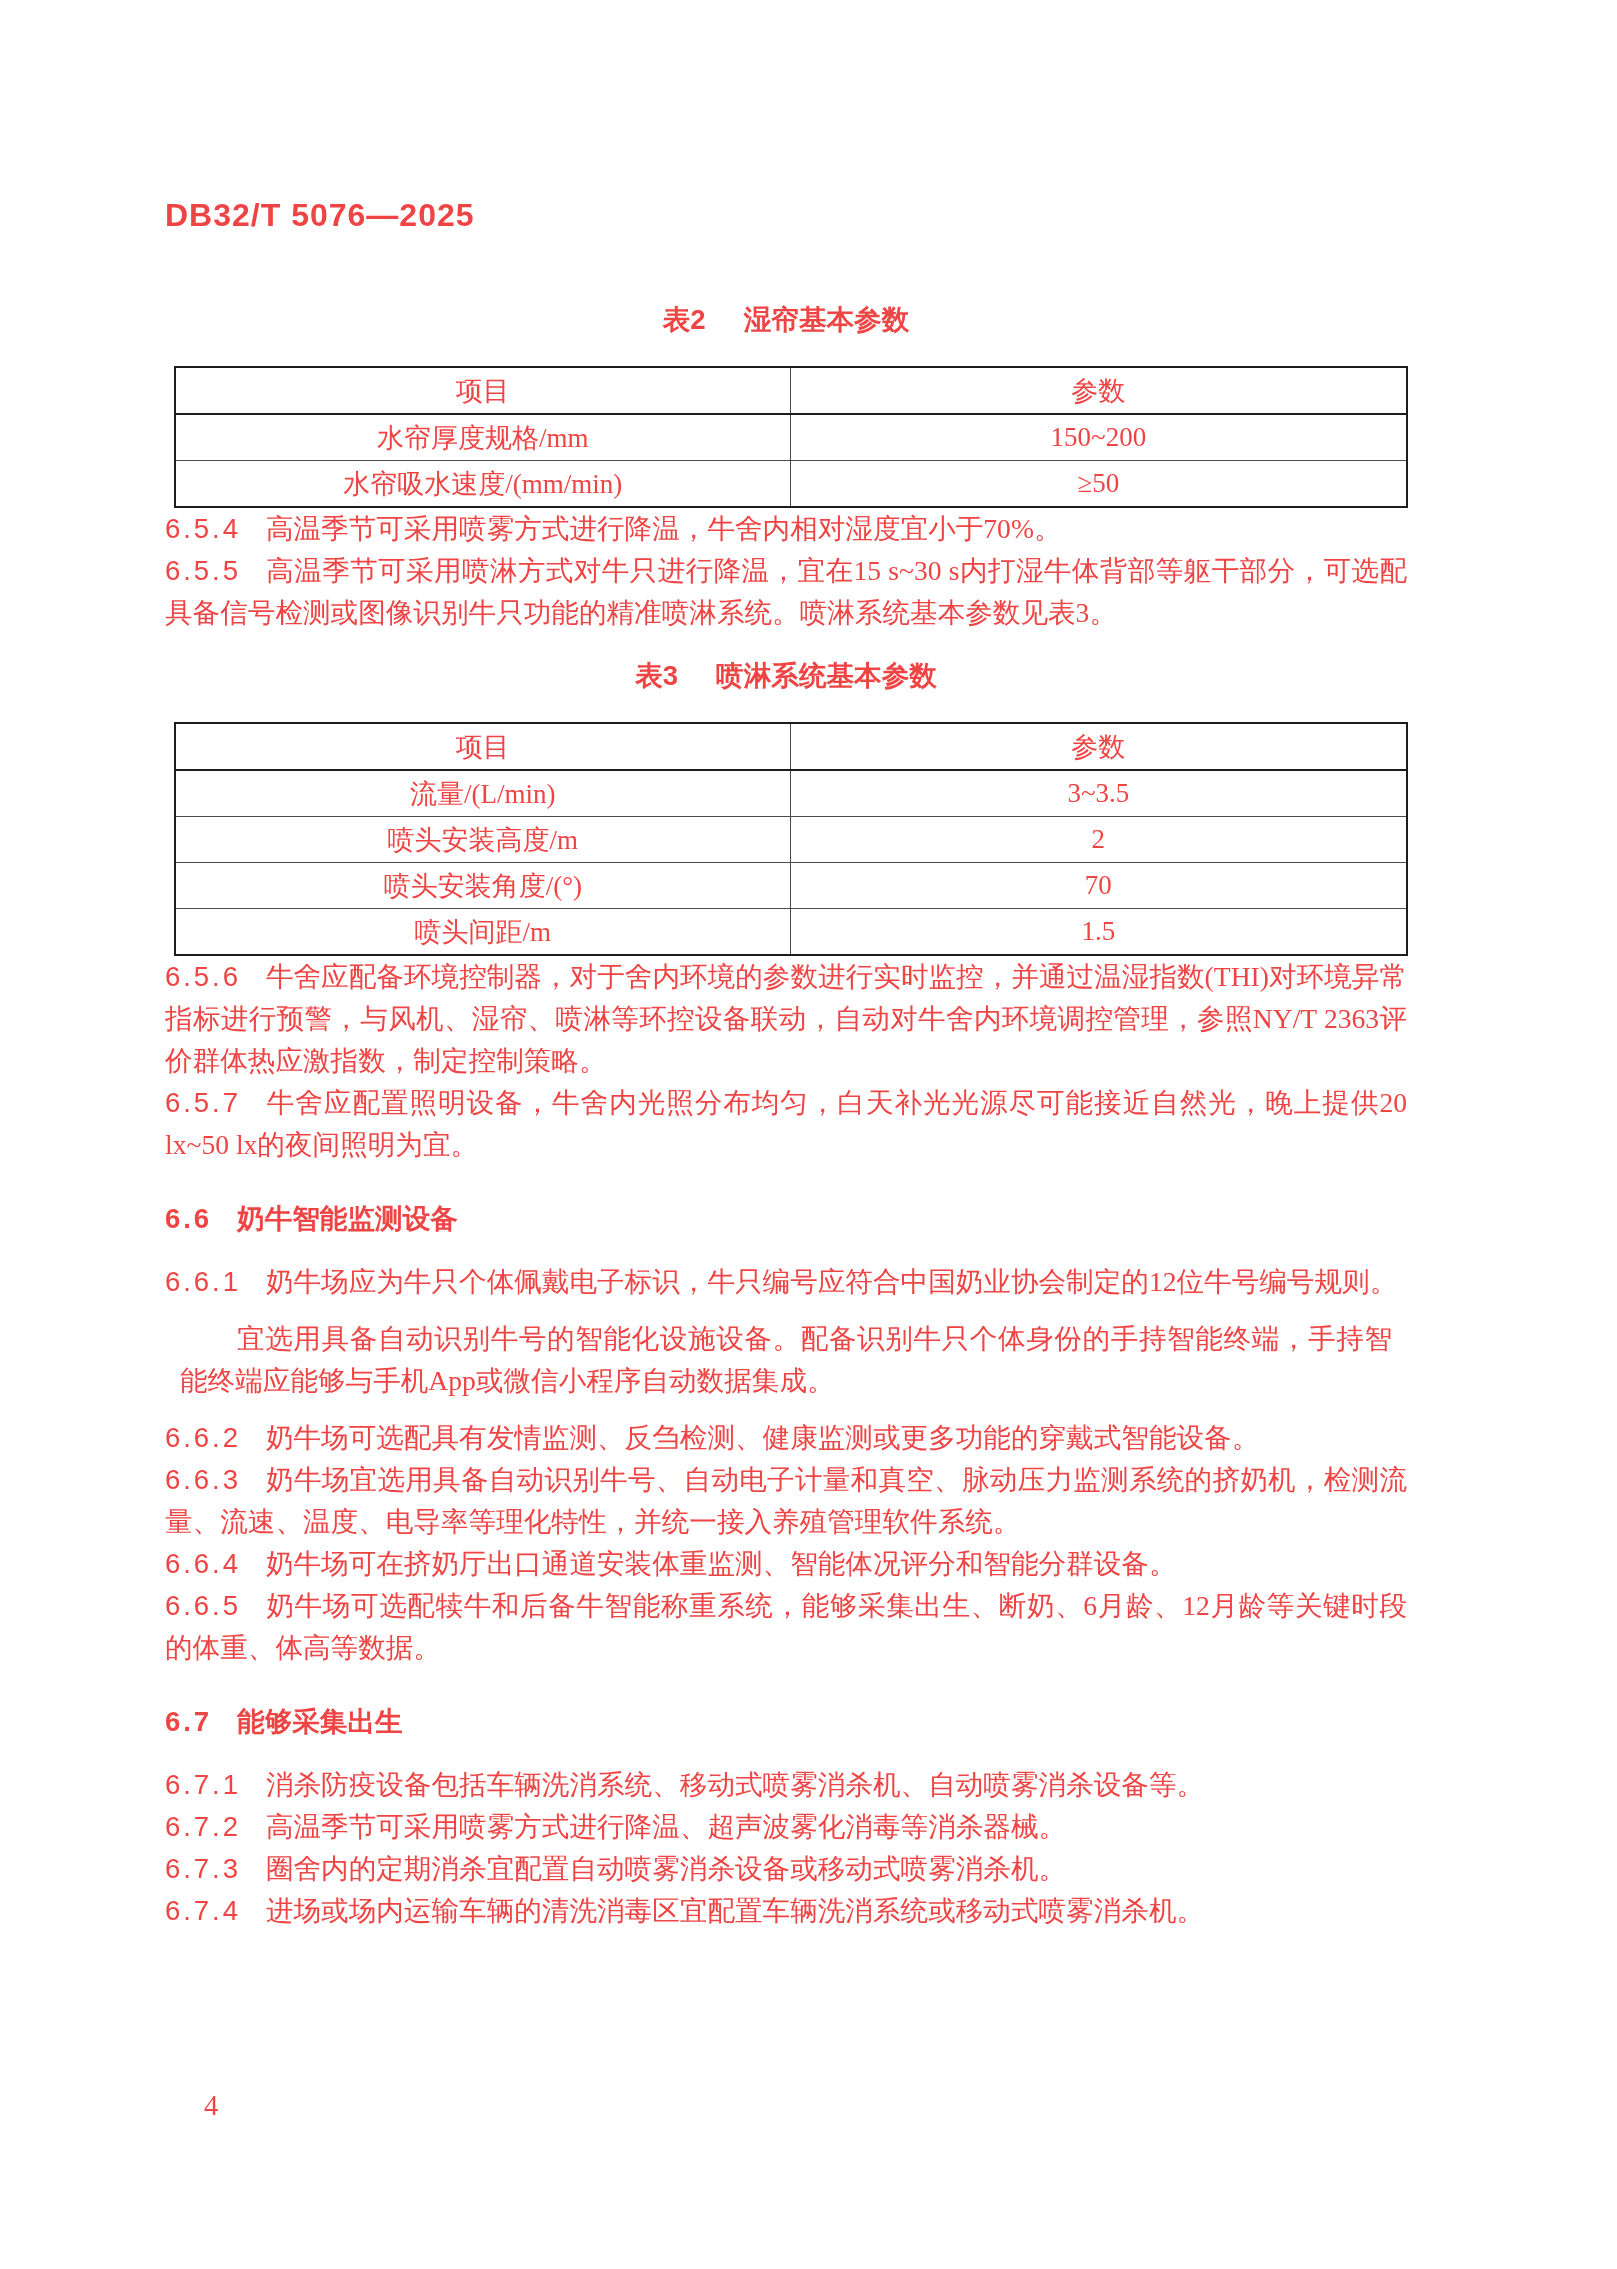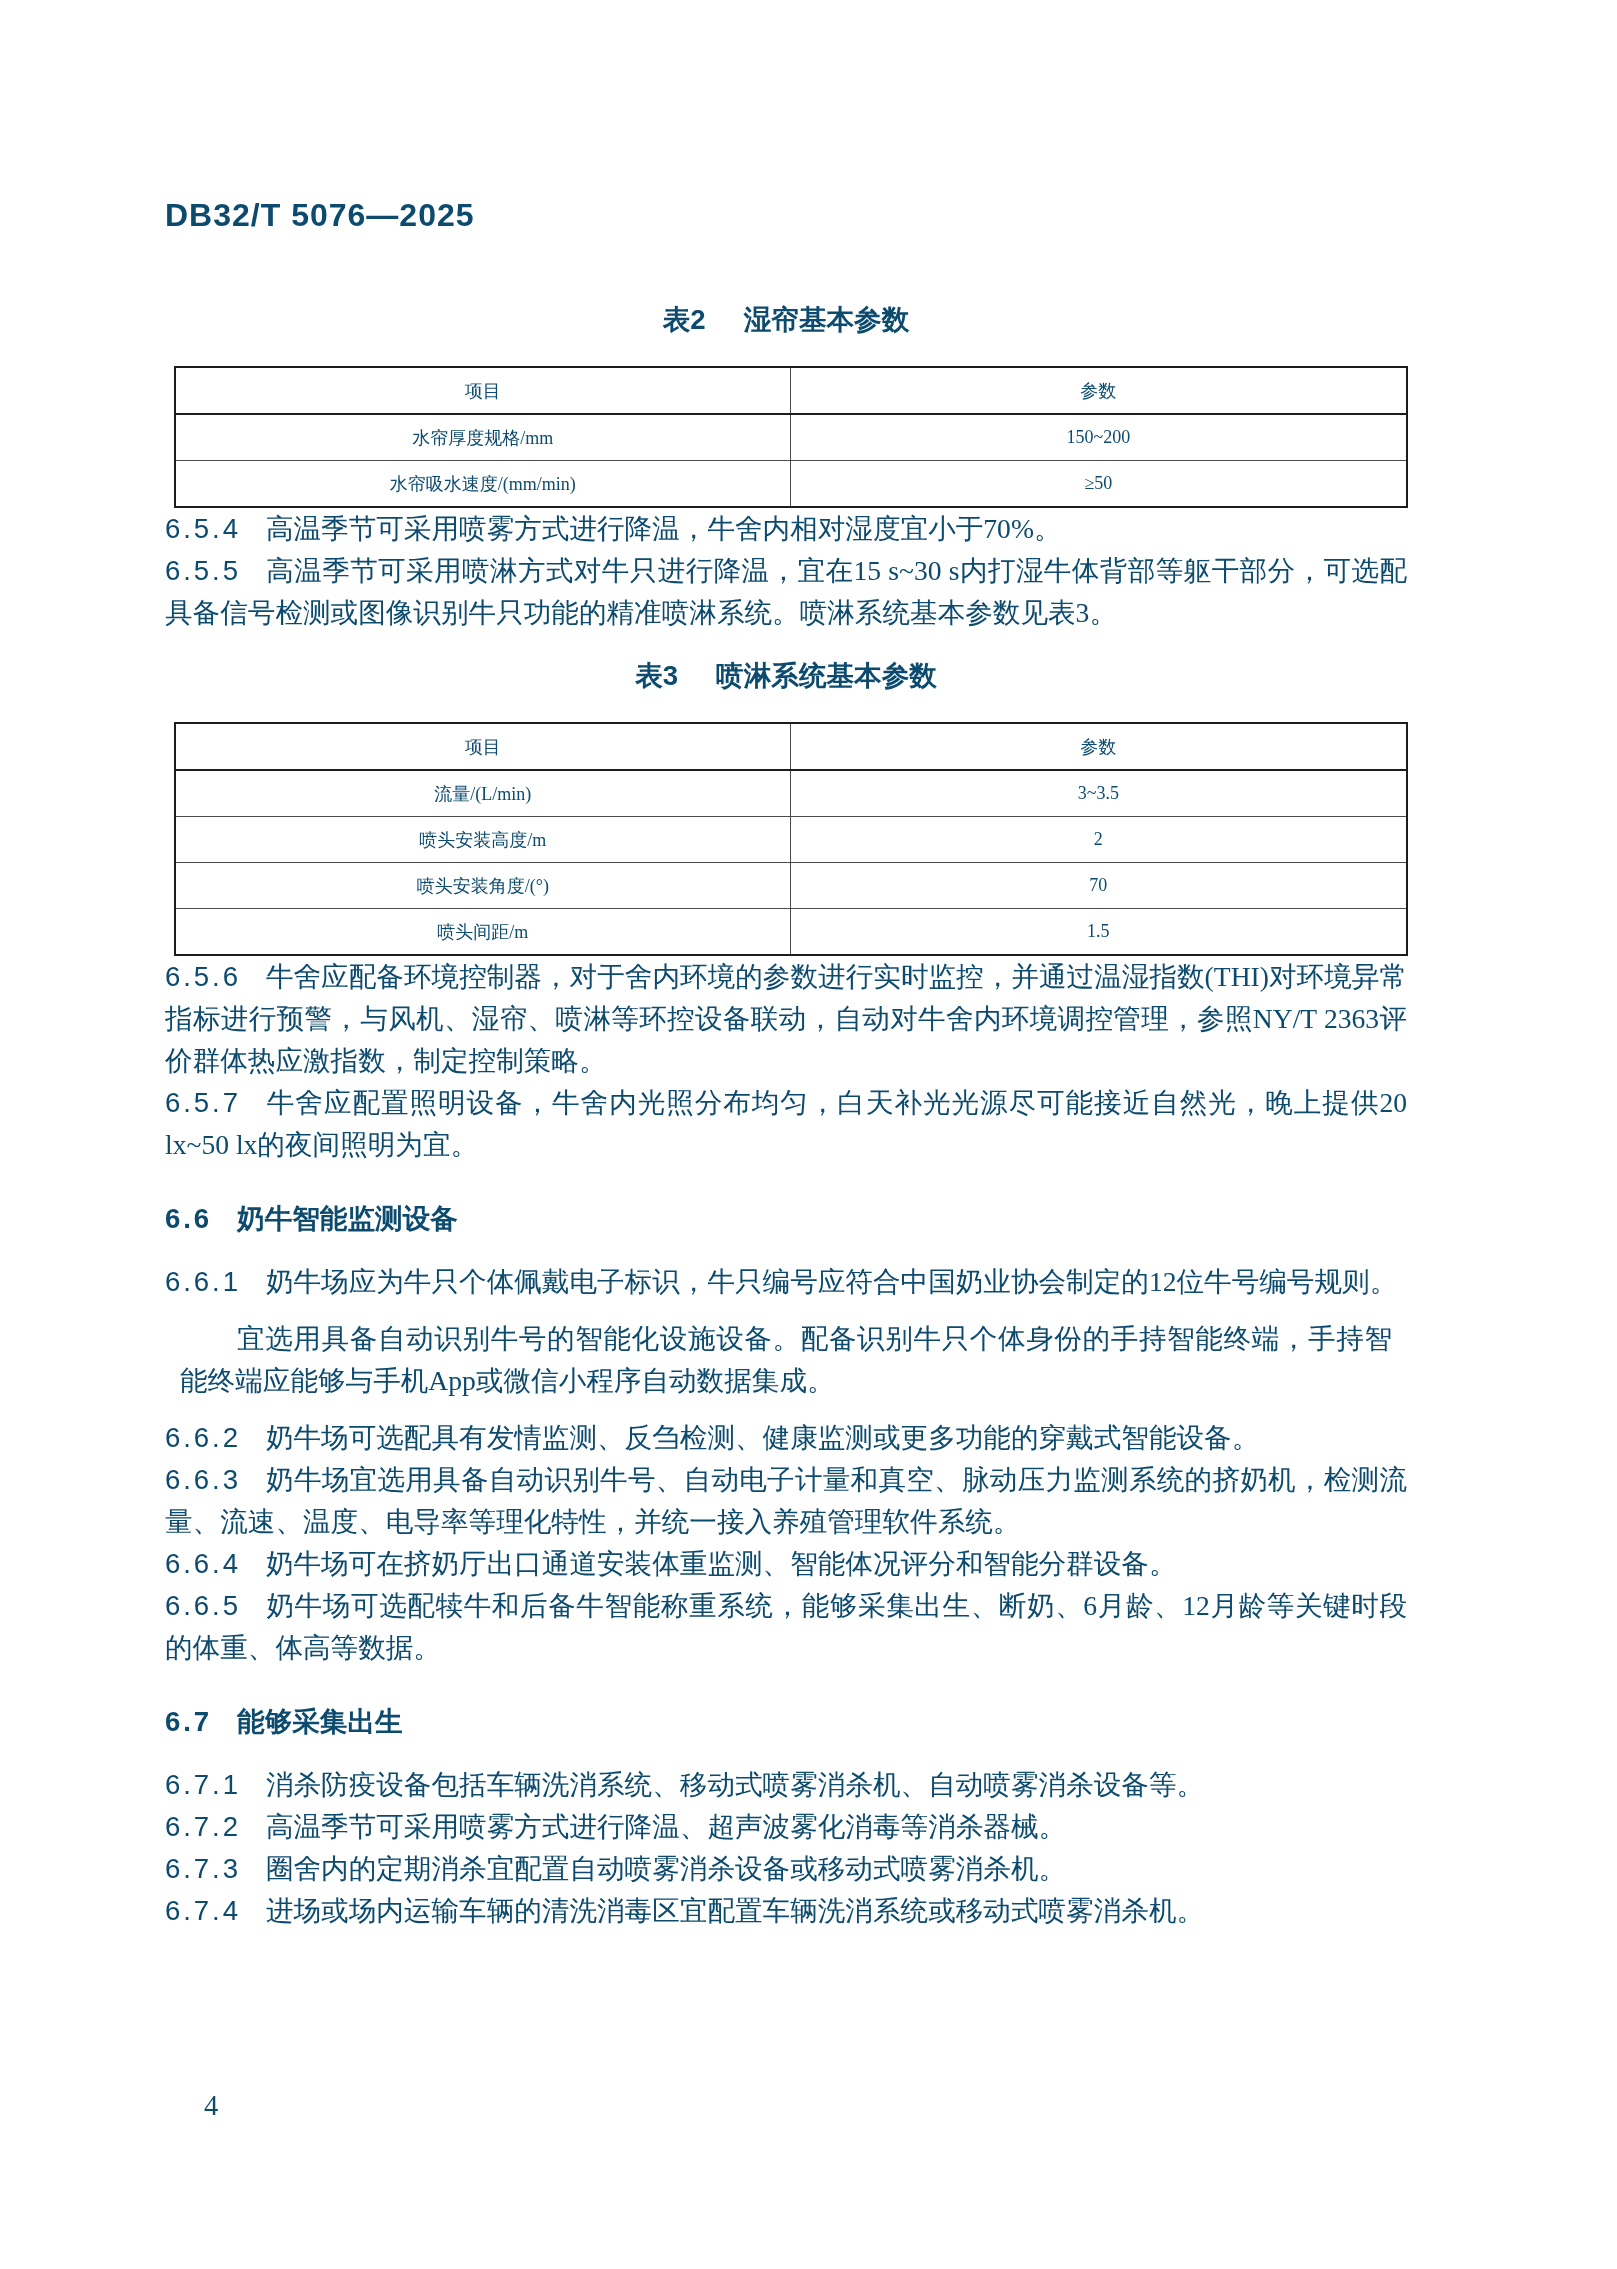--- a/index.html
+++ b/index.html
@@ -2,21 +2,21 @@
 <html lang="zh" style="font-size:15px"><head>
 <meta charset="utf-8">
 <style>
   html, body { margin: 0; padding: 0; background: #e8e8e8; }
   .page {
     position: relative;
     width: 1618px;
     height: 2269px;
     margin: 0 auto;
     background: #ffffff;
-    color: #0c4a6e;
+    color: #ef4444;
     font-family: "Liberation Serif", "DejaVu Serif", serif;
     overflow: hidden;
   }
   .content {
     position: absolute;
     left: 165px;
     top: 0;
     width: 1242px;
   }
   .std-header {
@@ -41,21 +41,21 @@
     width: 1234px;
     border-collapse: collapse;
     border: 2.4px solid #1c1c1c;
     table-layout: fixed;
   }
   table.param-table td, table.param-table th {
     border: 1.4px solid #4a4a4a;
     height: 45px;
     text-align: center;
     vertical-align: middle;
-    font-size: 18px;
+    font-size: 27px;
     font-weight: normal;
     padding: 0;
   }
   table.param-table tr.head-row th { border-bottom: 2.4px solid #1c1c1c; }
   table.param-table col.c1 { width: 50%; }
   table.param-table col.c2 { width: 50%; }
 
   .body-block { font-size: 27.6px; line-height: 42px; }
   p.clause {
     margin: 0;

